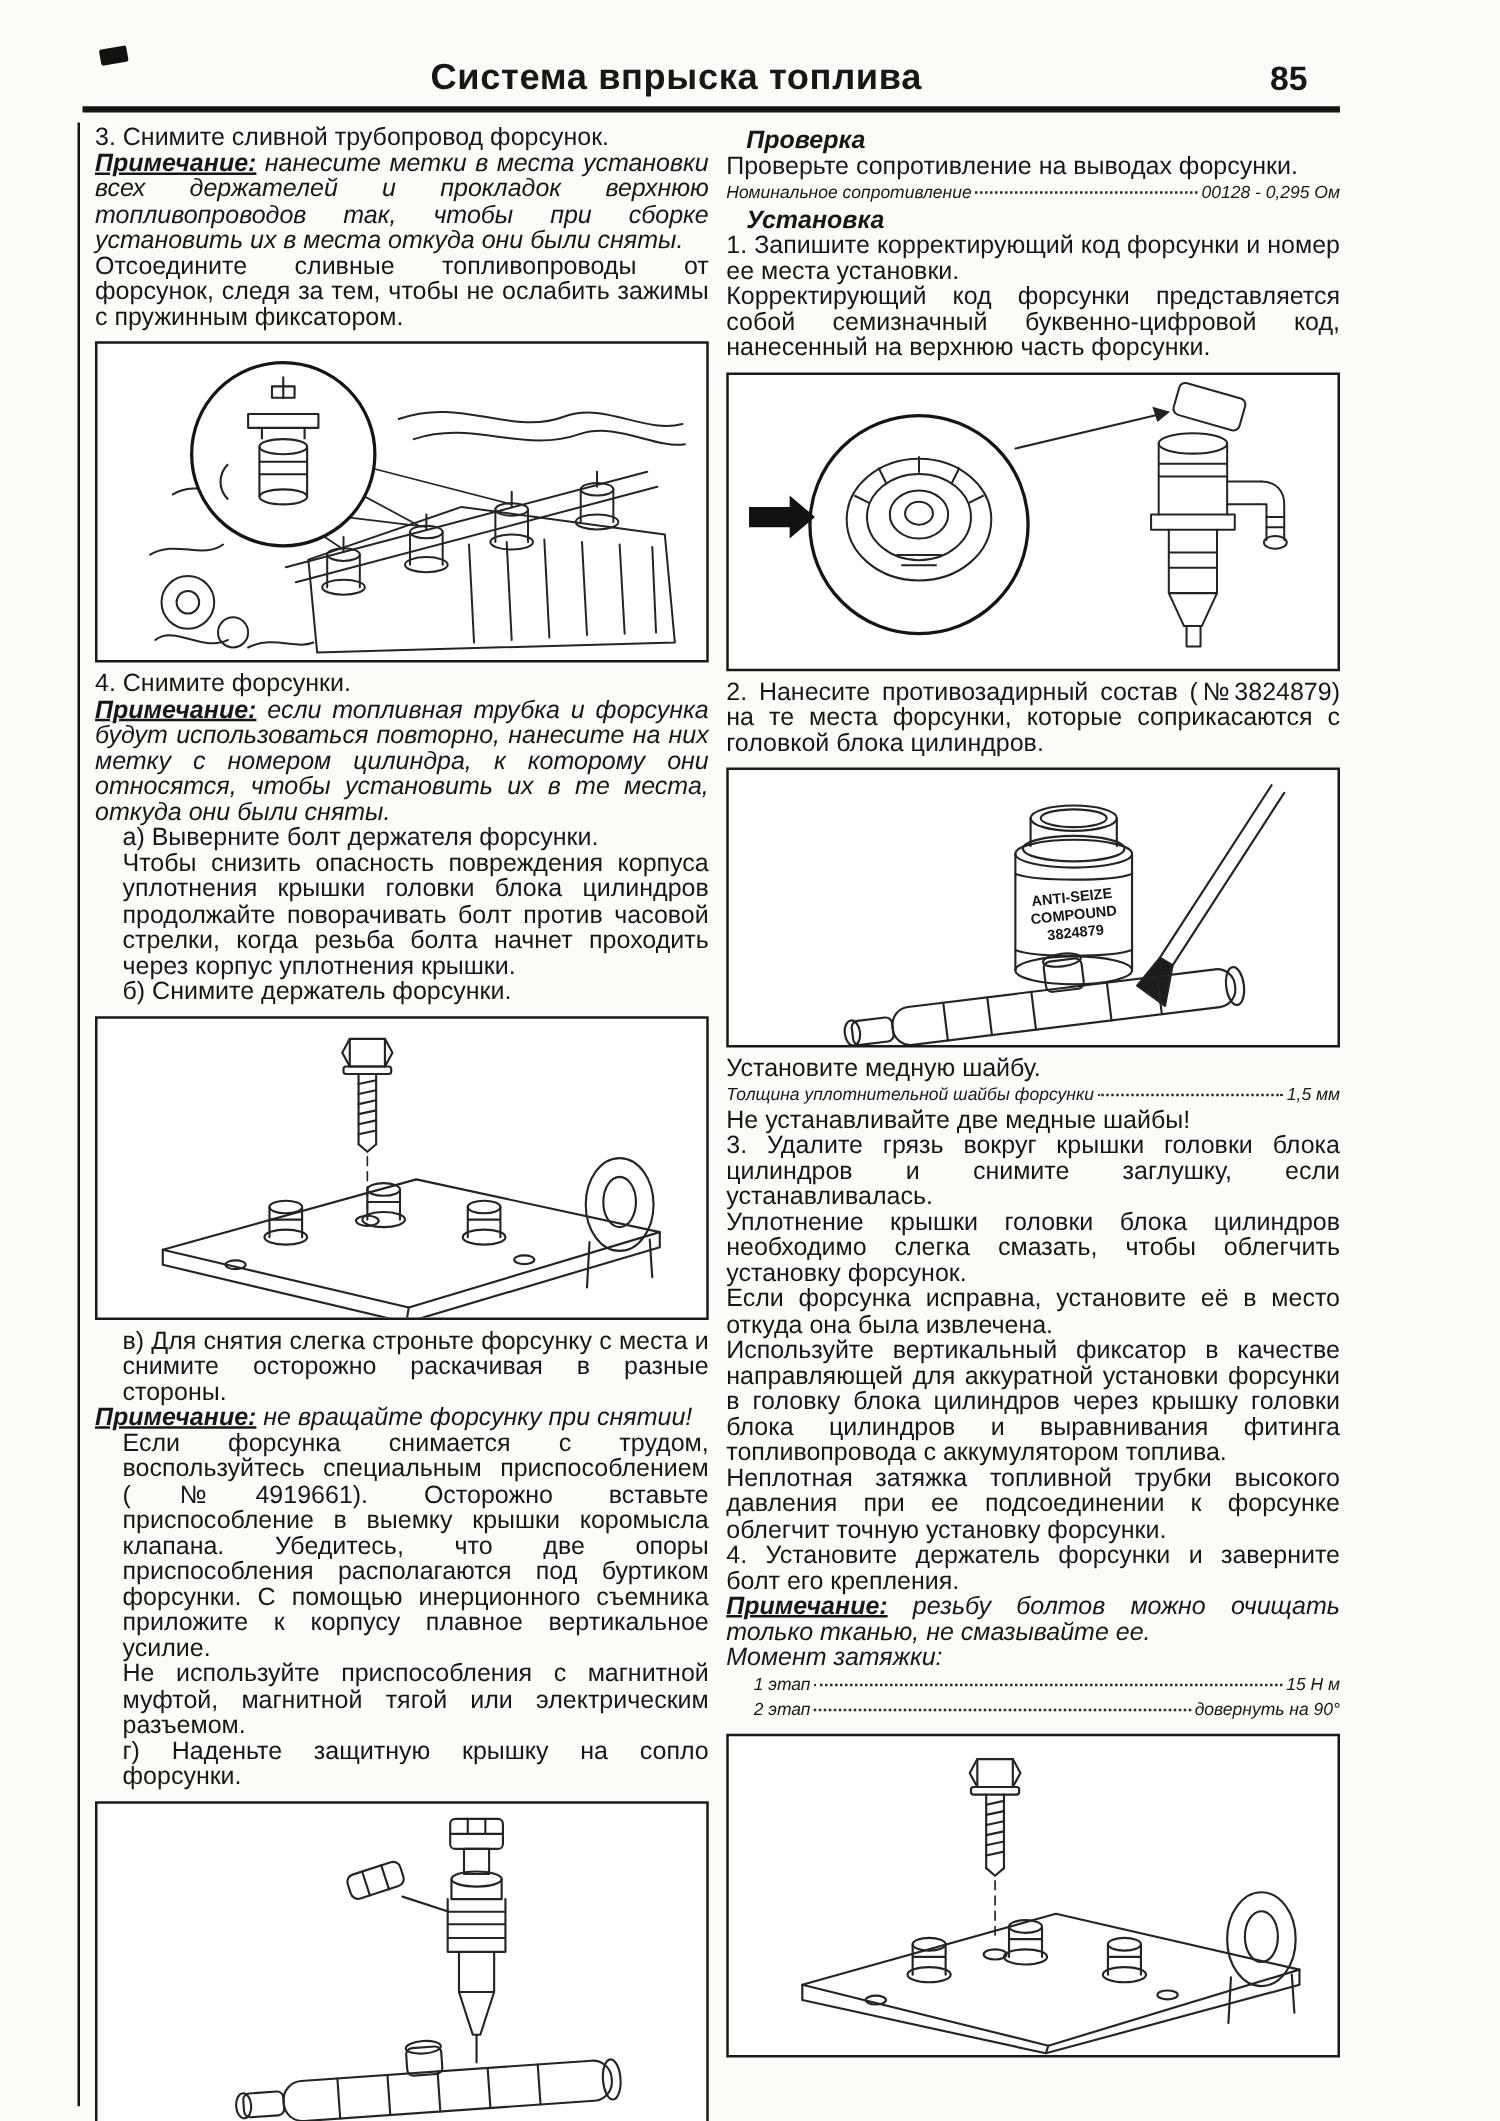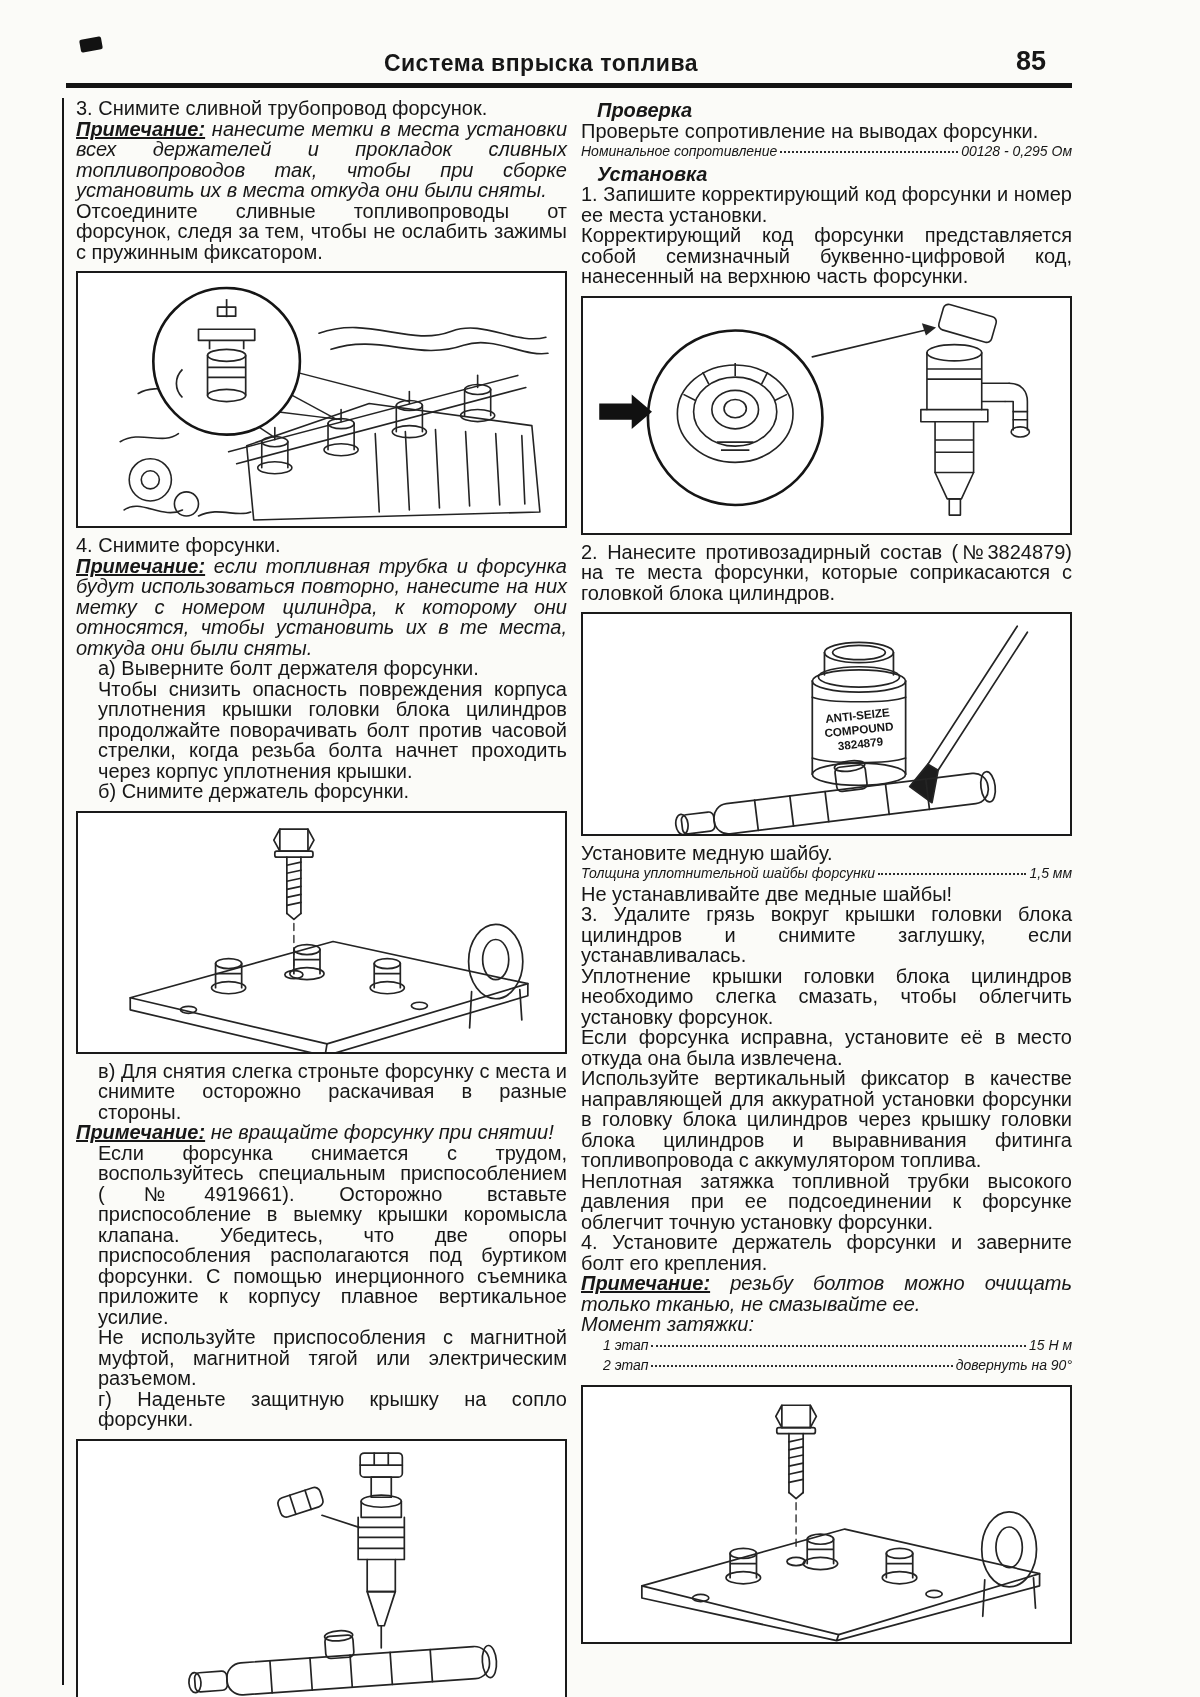--- a/index.html
+++ b/index.html
@@ -17,21 +17,21 @@
     background:#121212;transform:rotate(-10deg);border-radius:2px;
   }
   .left-rule{
     position:absolute;left:62px;top:98px;bottom:12px;width:2px;background:#161616;
   }
   .header{
     display:flex;align-items:flex-end;
     margin:46px 128px 0 66px;
   }
   .header-title{
-    flex:1;text-align:center;font-size:23px;font-weight:bold;letter-spacing:.5px;
+    flex:1;text-align:center;font-size:29px;font-weight:bold;letter-spacing:.5px;
   }
   .page-num{font-size:27px;font-weight:bold;padding-right:26px;}
   .header-rule{
     margin:6px 128px 0 66px;border-top:5px solid #141414;
   }
   .columns{
     display:flex;gap:14px;margin:10px 128px 0 76px;
   }
   .col{width:491px;box-sizing:border-box;}
   .p{margin:0;text-align:justify;font-size:20px;line-height:20.5px;}
@@ -56,21 +56,21 @@
   <div class="header">
     <div class="header-title">Система впрыска топлива</div>
     <div class="page-num">85</div>
   </div>
   <div class="header-rule"></div>
 
   <div class="columns">
 
     <div class="col">
       <p class="p">3. Снимите сливной трубопровод форсунок.</p>
-      <p class="p note"><span class="note-label">Примечание:</span><span> нанесите метки в места установки всех держателей и прокладок сливных топливопроводов так, чтобы при сборке установить их в места откуда они были сняты.</span></p>
+      <p class="p note"><span class="note-label">Примечание:</span><span> нанесите метки в места установки всех держателей и прокладок верхнюю топливопроводов так, чтобы при сборке установить их в места откуда они были сняты.</span></p>
       <p class="p">Отсоедините сливные топливопроводы от форсунок, следя за тем, чтобы не ослабить зажимы с пружинным фиксатором.</p>
 
       <div class="fig">
         <svg viewBox="0 0 485 252">
           <g stroke="#242424" stroke-width="1.6" fill="none" stroke-linecap="round" stroke-linejoin="round">
             <path d="M168,172 L290,130 L452,152 L460,238 L175,246 Z"></path>
             <path d="M300,238 L296,160 M330,236 L326,158 M360,234 L356,156 M390,232 L386,158 M420,231 L416,160 M445,230 L442,162"></path>
             <path d="M150,178 L438,102 M158,190 L446,114"></path>
             <path d="M240,60 C290,42 330,74 372,58 C404,46 436,72 466,64"></path>
             <path d="M252,76 C300,60 338,88 384,72 M384,72 C414,62 444,84 468,80"></path>

